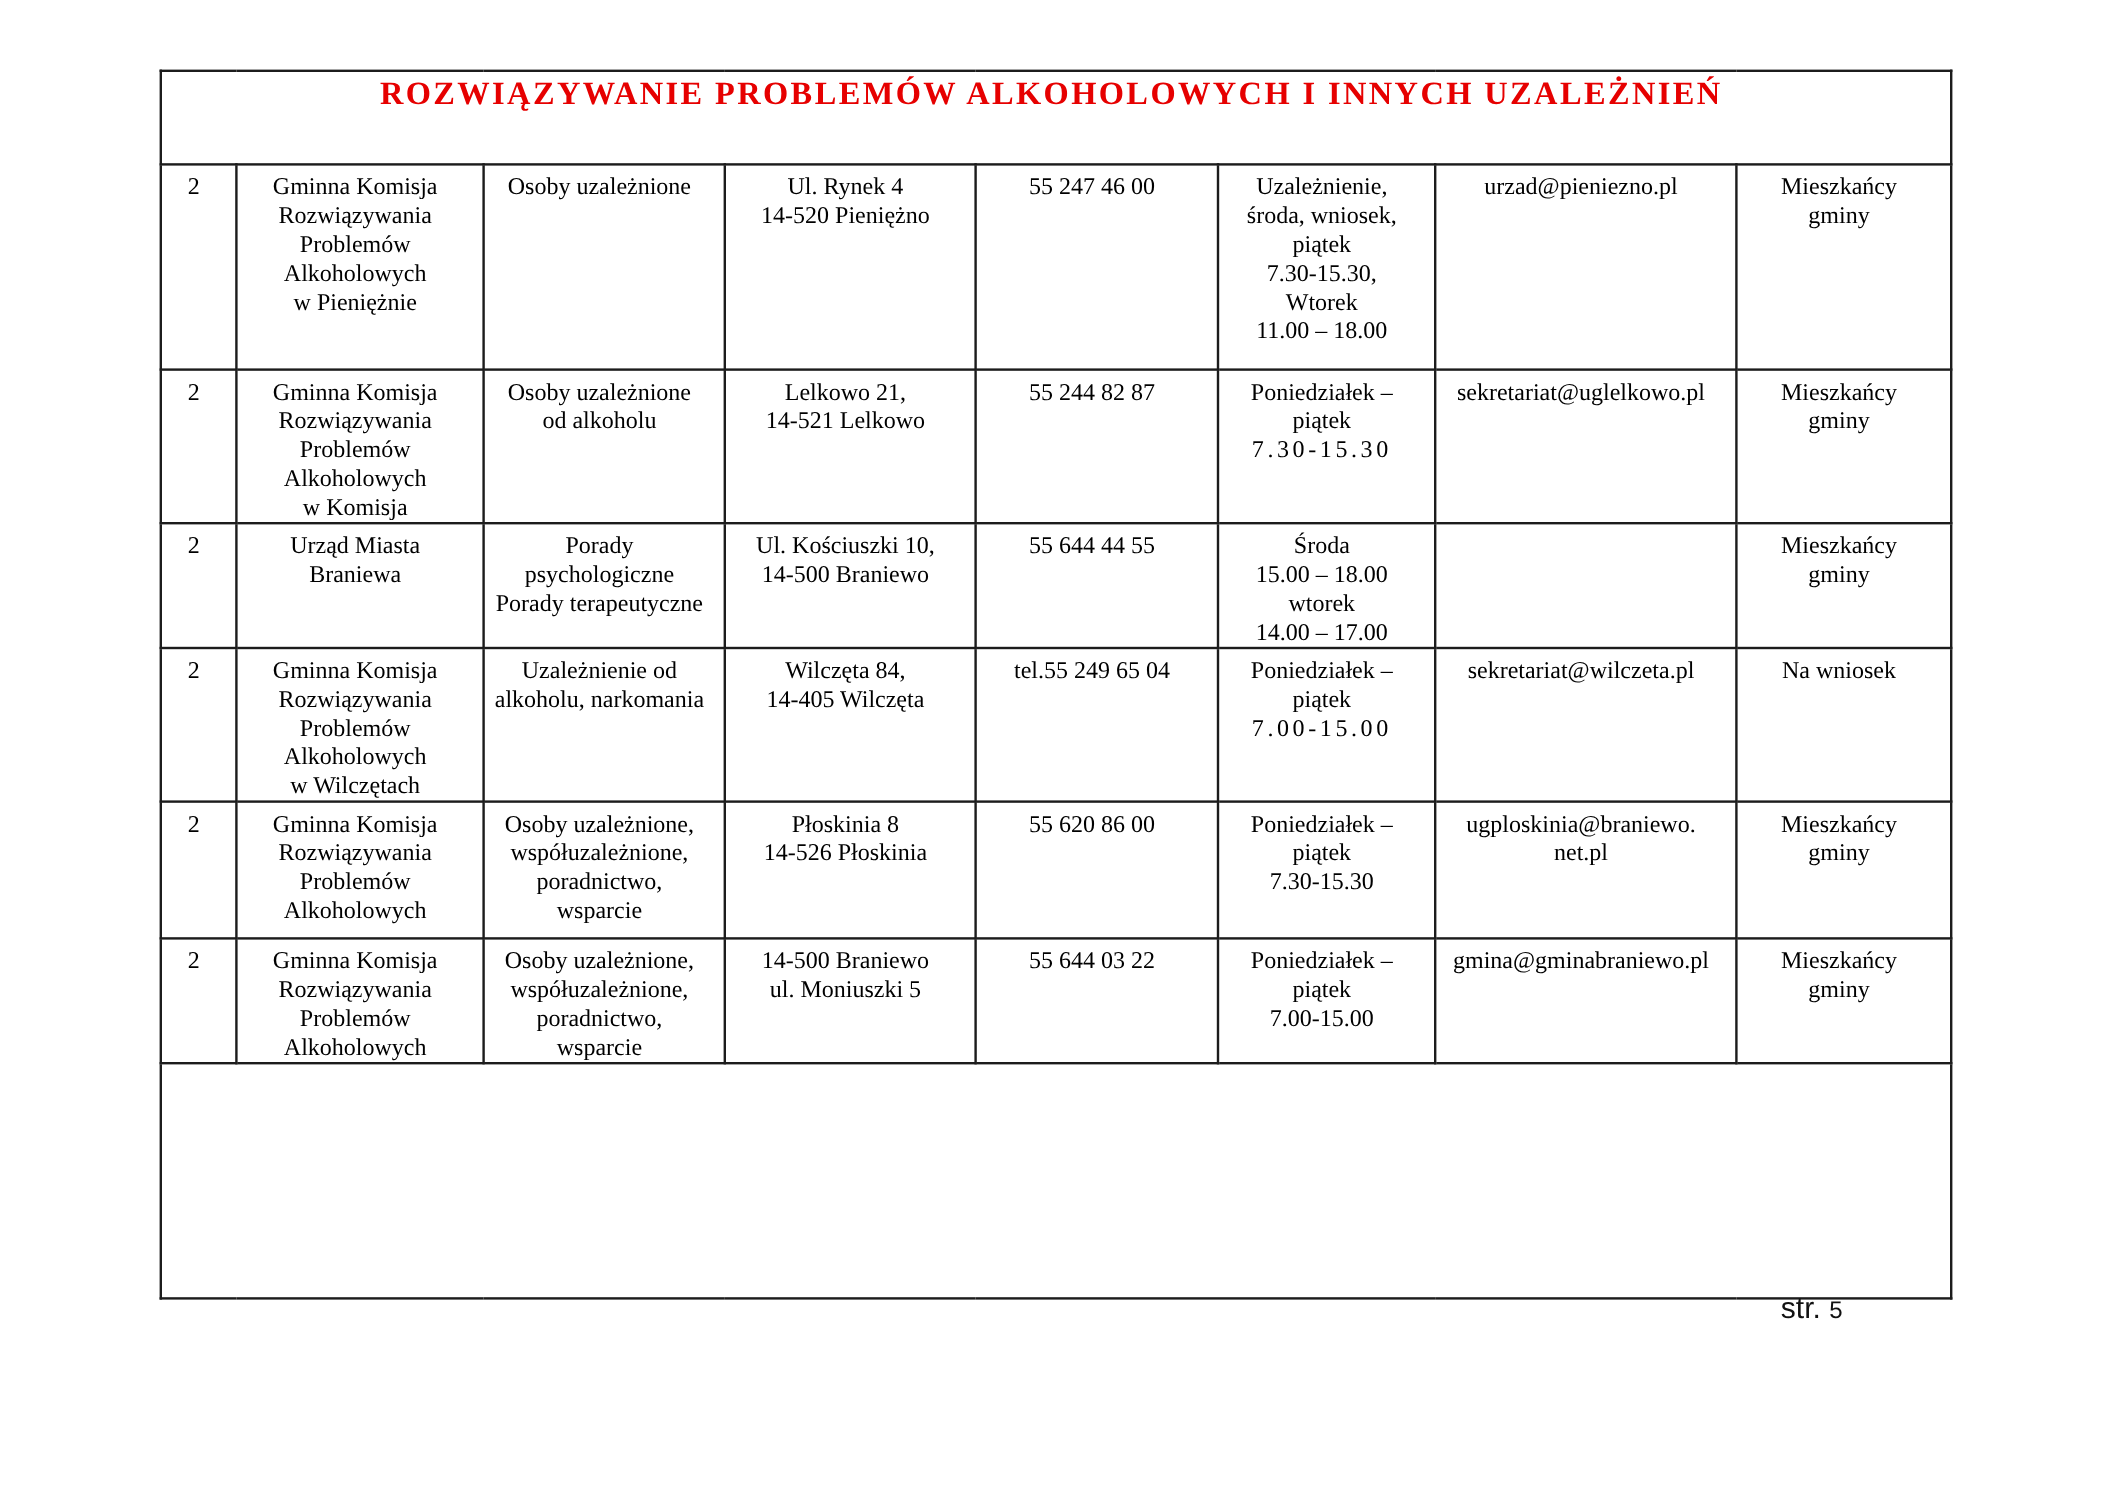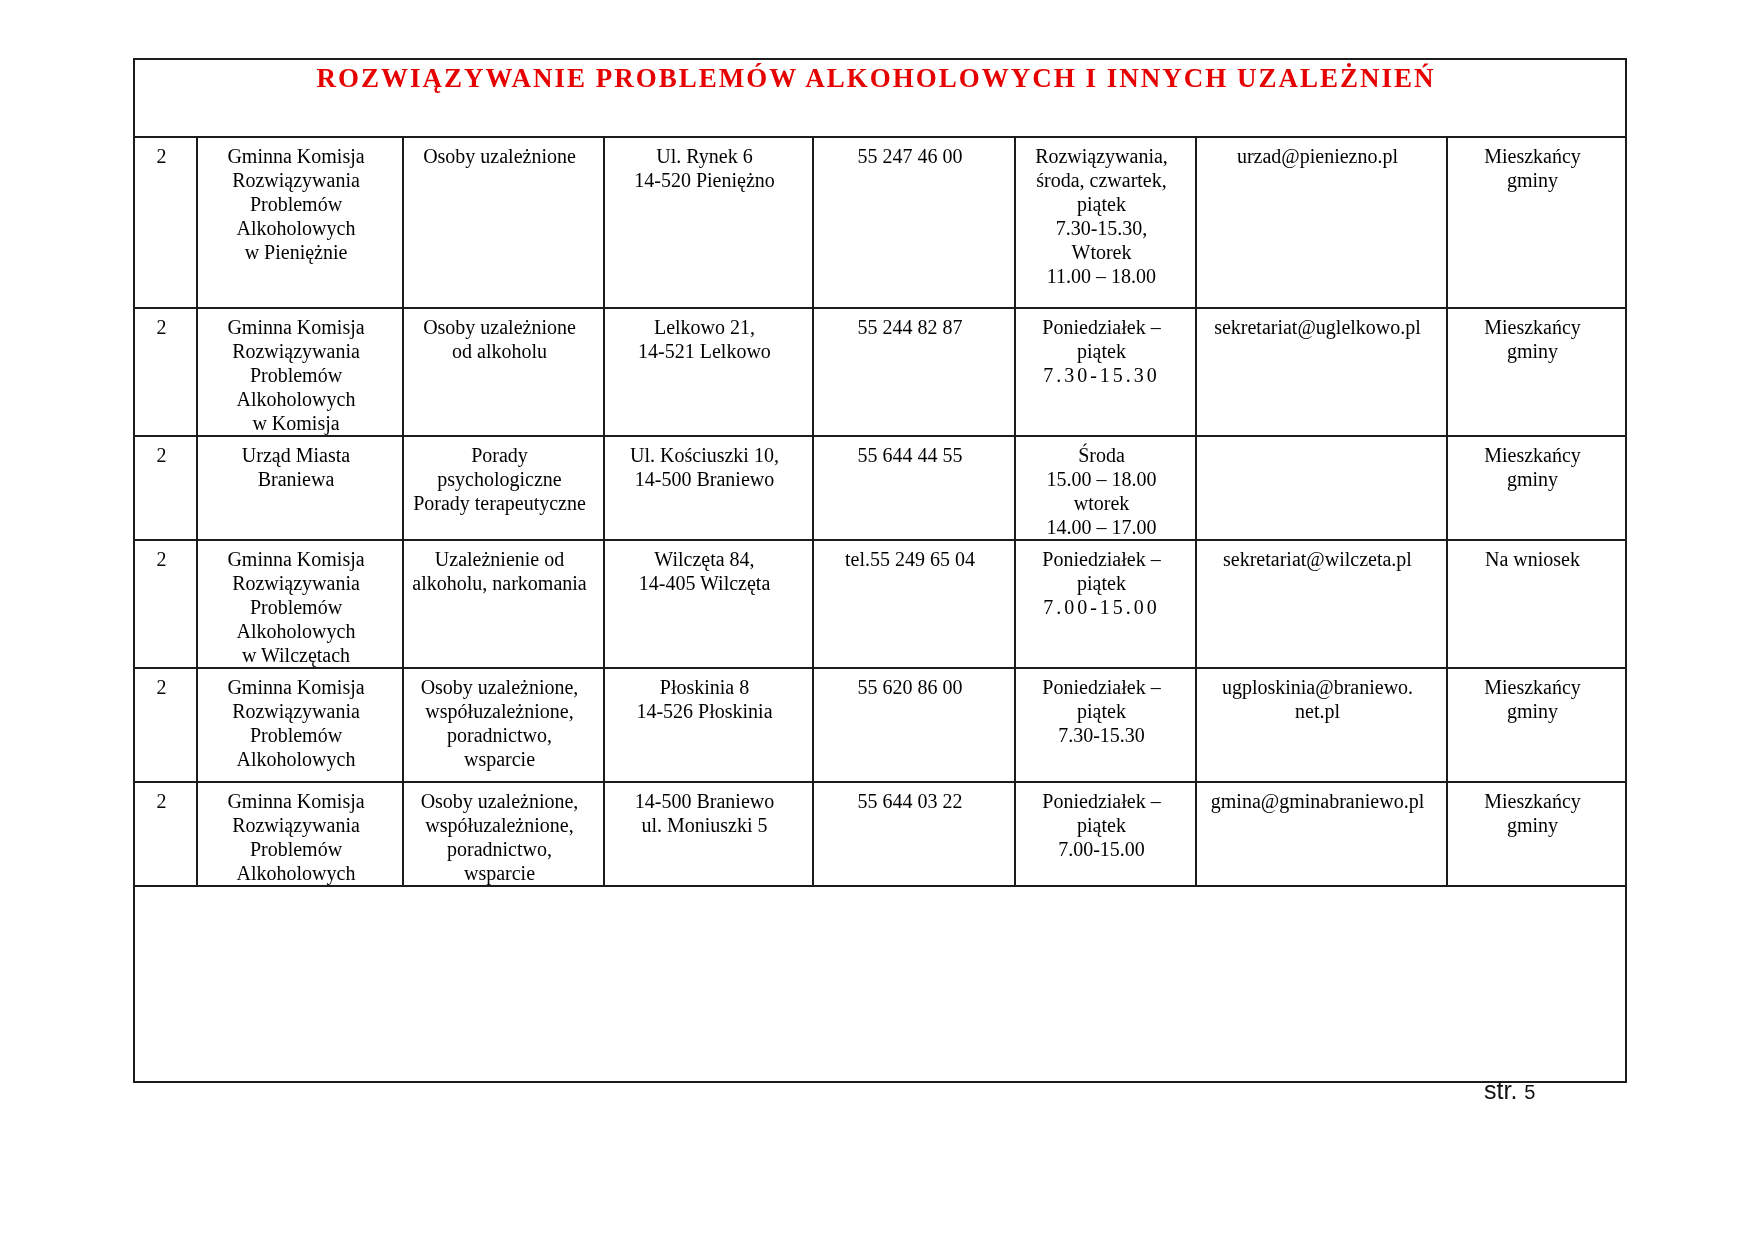--- a/index.html
+++ b/index.html
@@ -60,29 +60,29 @@
             <div class="line">Gminna Komisja</div>
             <div class="line">Rozwiązywania</div>
             <div class="line">Problemów</div>
             <div class="line">Alkoholowych</div>
             <div class="line">w Pieniężnie</div>
           </td>
           <td>
             <div class="line">Osoby uzależnione</div>
           </td>
           <td>
-            <div class="line">Ul. Rynek 6</div>
+            <div class="line">Ul. Rynek 4</div>
             <div class="line">14-520 Pieniężno</div>
           </td>
           <td>
             <div class="line">55 247 46 00</div>
           </td>
           <td>
-            <div class="line">Rozwiązywania,</div>
-            <div class="line">środa, czwartek,</div>
+            <div class="line">Uzależnienie,</div>
+            <div class="line">środa, wniosek,</div>
             <div class="line">piątek</div>
             <div class="line">7.30-15.30,</div>
             <div class="line">Wtorek</div>
             <div class="line">11.00 – 18.00</div>
           </td>
           <td>
             <div class="line u">urzad@pieniezno.pl</div>
           </td>
           <td>
             <div class="line">Mieszkańcy</div>

